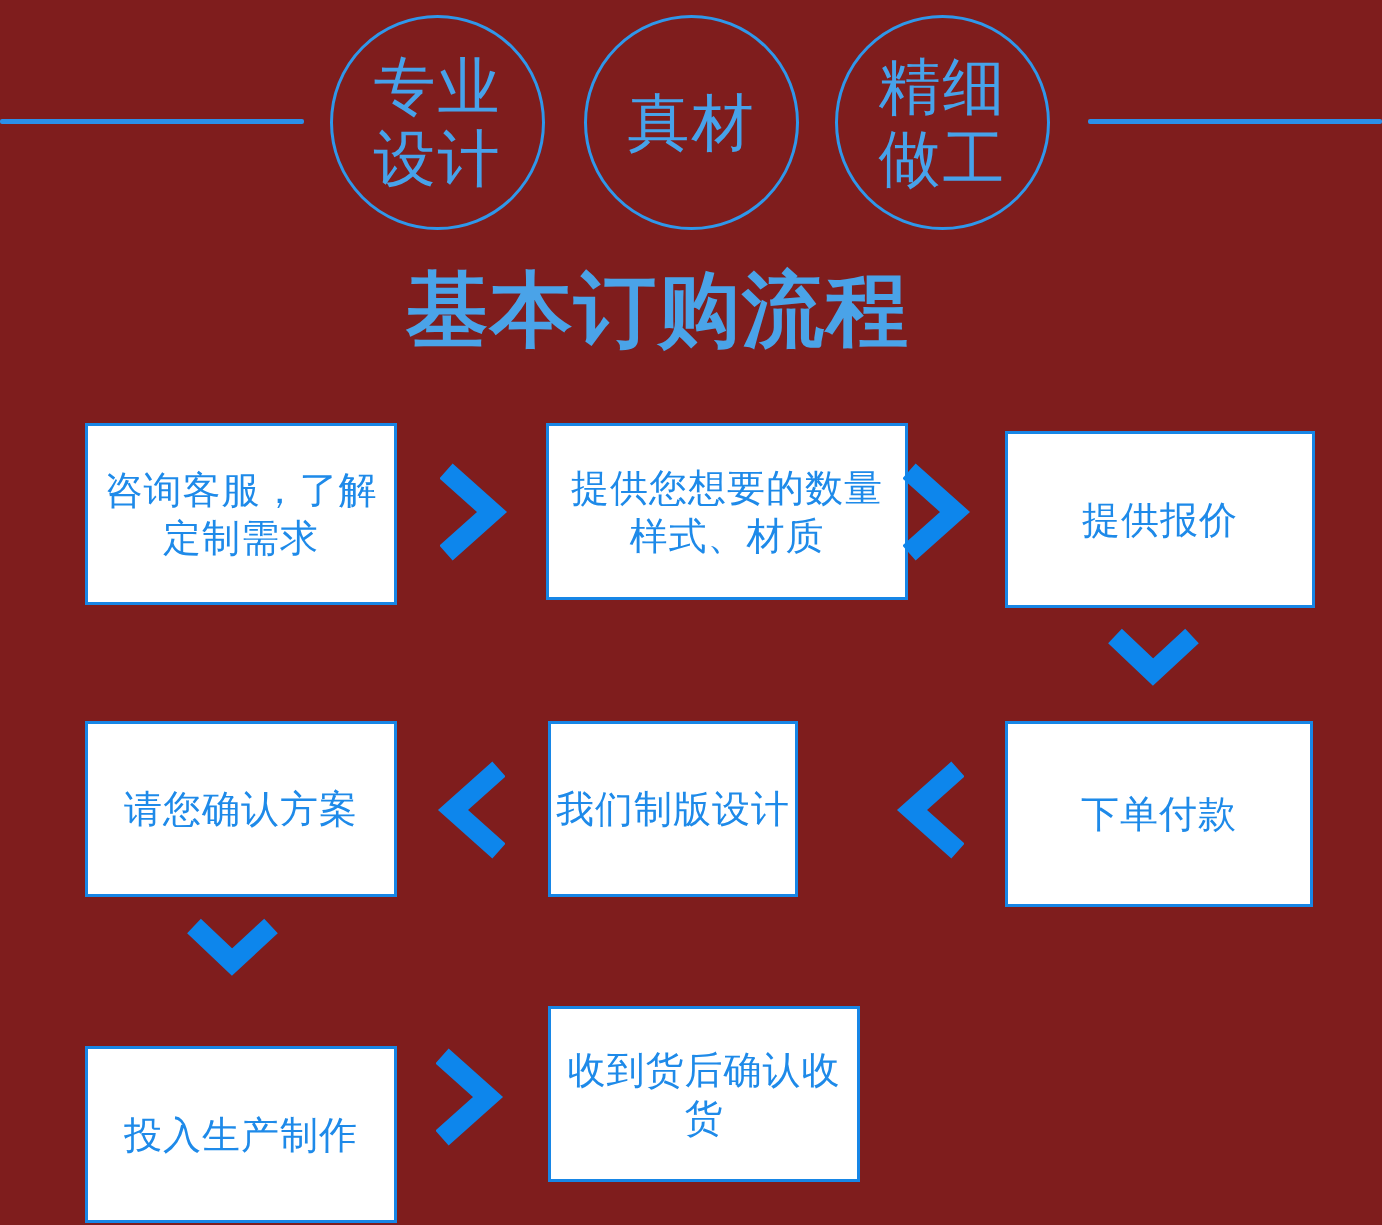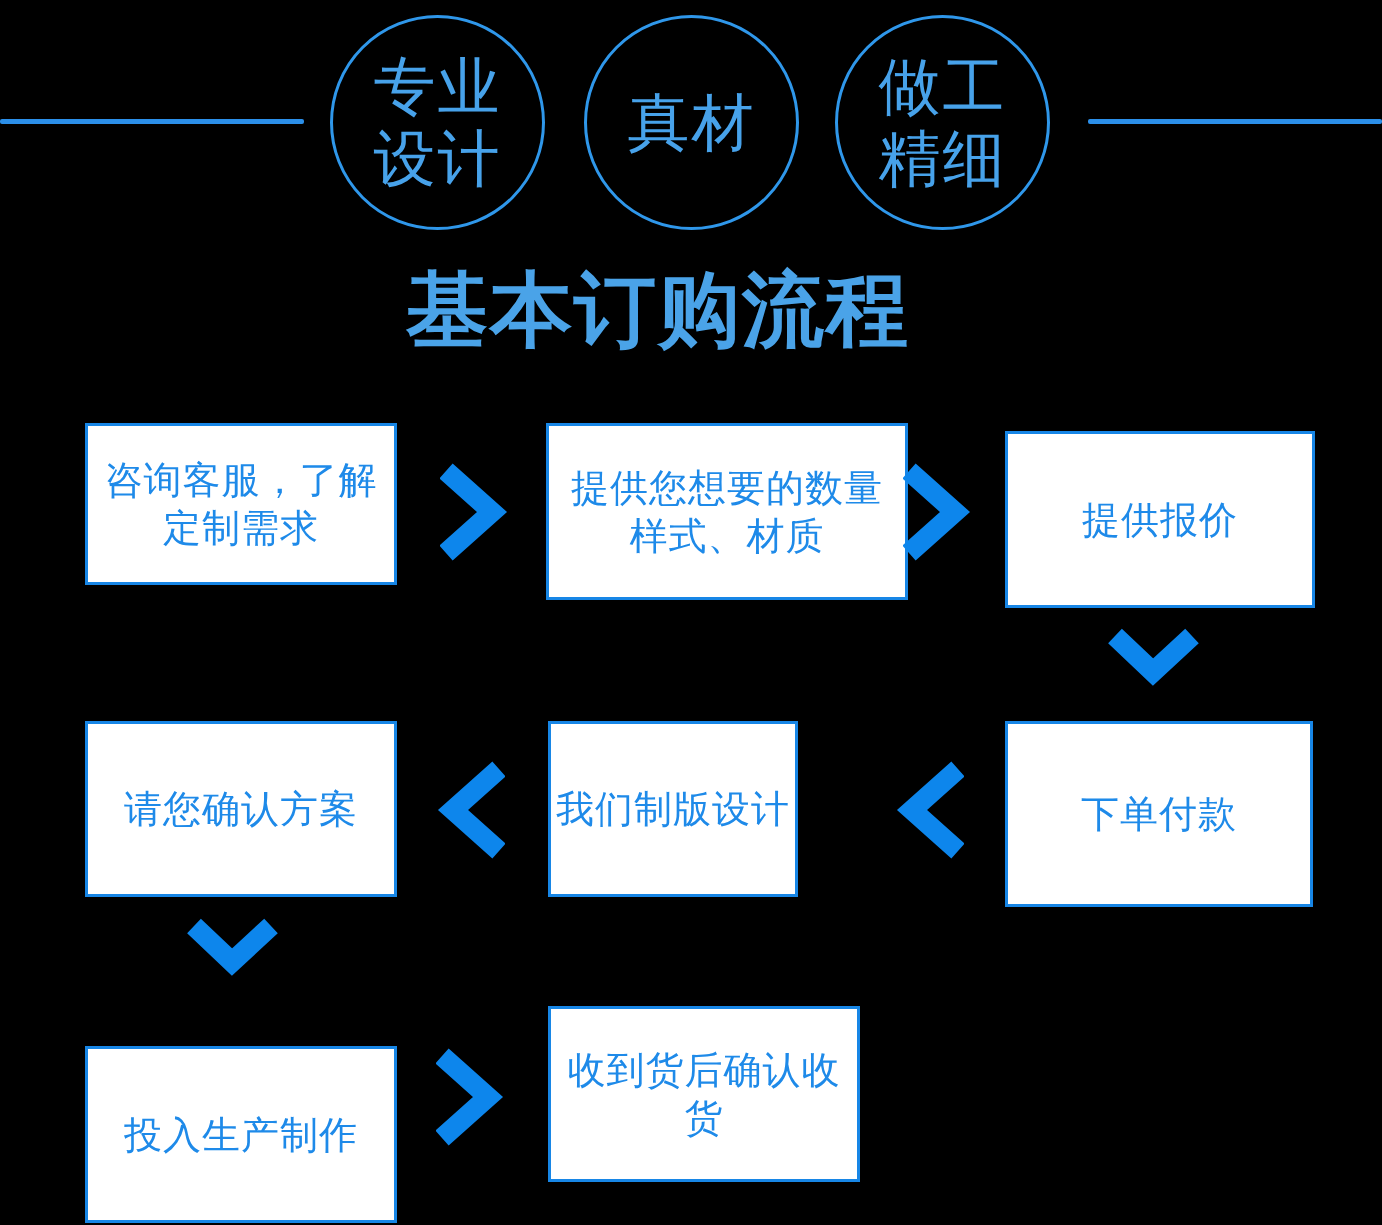--- a/index.html
+++ b/index.html
@@ -3,21 +3,21 @@
 <meta charset="utf-8">
 <style>
   * { margin: 0; padding: 0; box-sizing: border-box; }
   html, body { background: #f7f8f8; }
   body { font-family: "Liberation Sans", "DejaVu Sans", sans-serif; }
 
   .canvas {
     position: relative;
     width: 1382px;
     height: 1225px;
-    background: #000000;
+    background: #7f1d1d;
     overflow: hidden;
   }
 
   
   .h-line {
     position: absolute;
     top: 119px;
     height: 5px;
     background: #2b8fe9;
     border-radius: 2px;
@@ -69,21 +69,21 @@
     display: flex;
     align-items: center;
     justify-content: center;
     text-align: center;
     color: #1e8ae9;
     font-size: 38px;
     line-height: 48px;
     white-space: pre-line;
     letter-spacing: 1px;
   }
-  .b-r1c1 { left:  85px; top:  423px; width: 312px; height: 162px; }
+  .b-r1c1 { left:  85px; top:  423px; width: 312px; height: 182px; }
   .b-r1c2 { left: 546px; top:  423px; width: 362px; height: 177px; }
   .b-r1c3 { left: 1005px; top: 423px; width: 310px; height: 177px; margin-top: 8px; }
   .b-r2c1 { left:  85px; top:  721px; width: 312px; height: 176px; }
   .b-r2c2 { left: 548px; top:  721px; width: 250px; height: 176px; }
   .b-r2c3 { left: 1005px; top: 721px; width: 308px; height: 186px; }
   .b-r3c1 { left:  85px; top: 1006px; width: 312px; height: 177px; margin-top: 40px; }
   .b-r3c2 { left: 548px; top: 1006px; width: 312px; height: 176px; }
 
   
   .arrow { position: absolute; color: #0d86ec; }
@@ -105,22 +105,22 @@
   <div class="h-line right"></div>
 
   <div class="badge b1">
     <span>专业</span>
     <span>设计</span>
   </div>
   <div class="badge b2">
     <span>真材</span>
   </div>
   <div class="badge b3">
+    <span>精细</span>
     <span>做工</span>
-    <span>精细</span>
   </div>
 
   <div class="page-title">基本订购流程</div>
 
   <div class="flow-box b-r1c1">
     <span>咨询客服，了解
 定制需求</span>
   </div>
   <div class="arrow a-right1">
     <svg viewBox="0 0 70 98">

